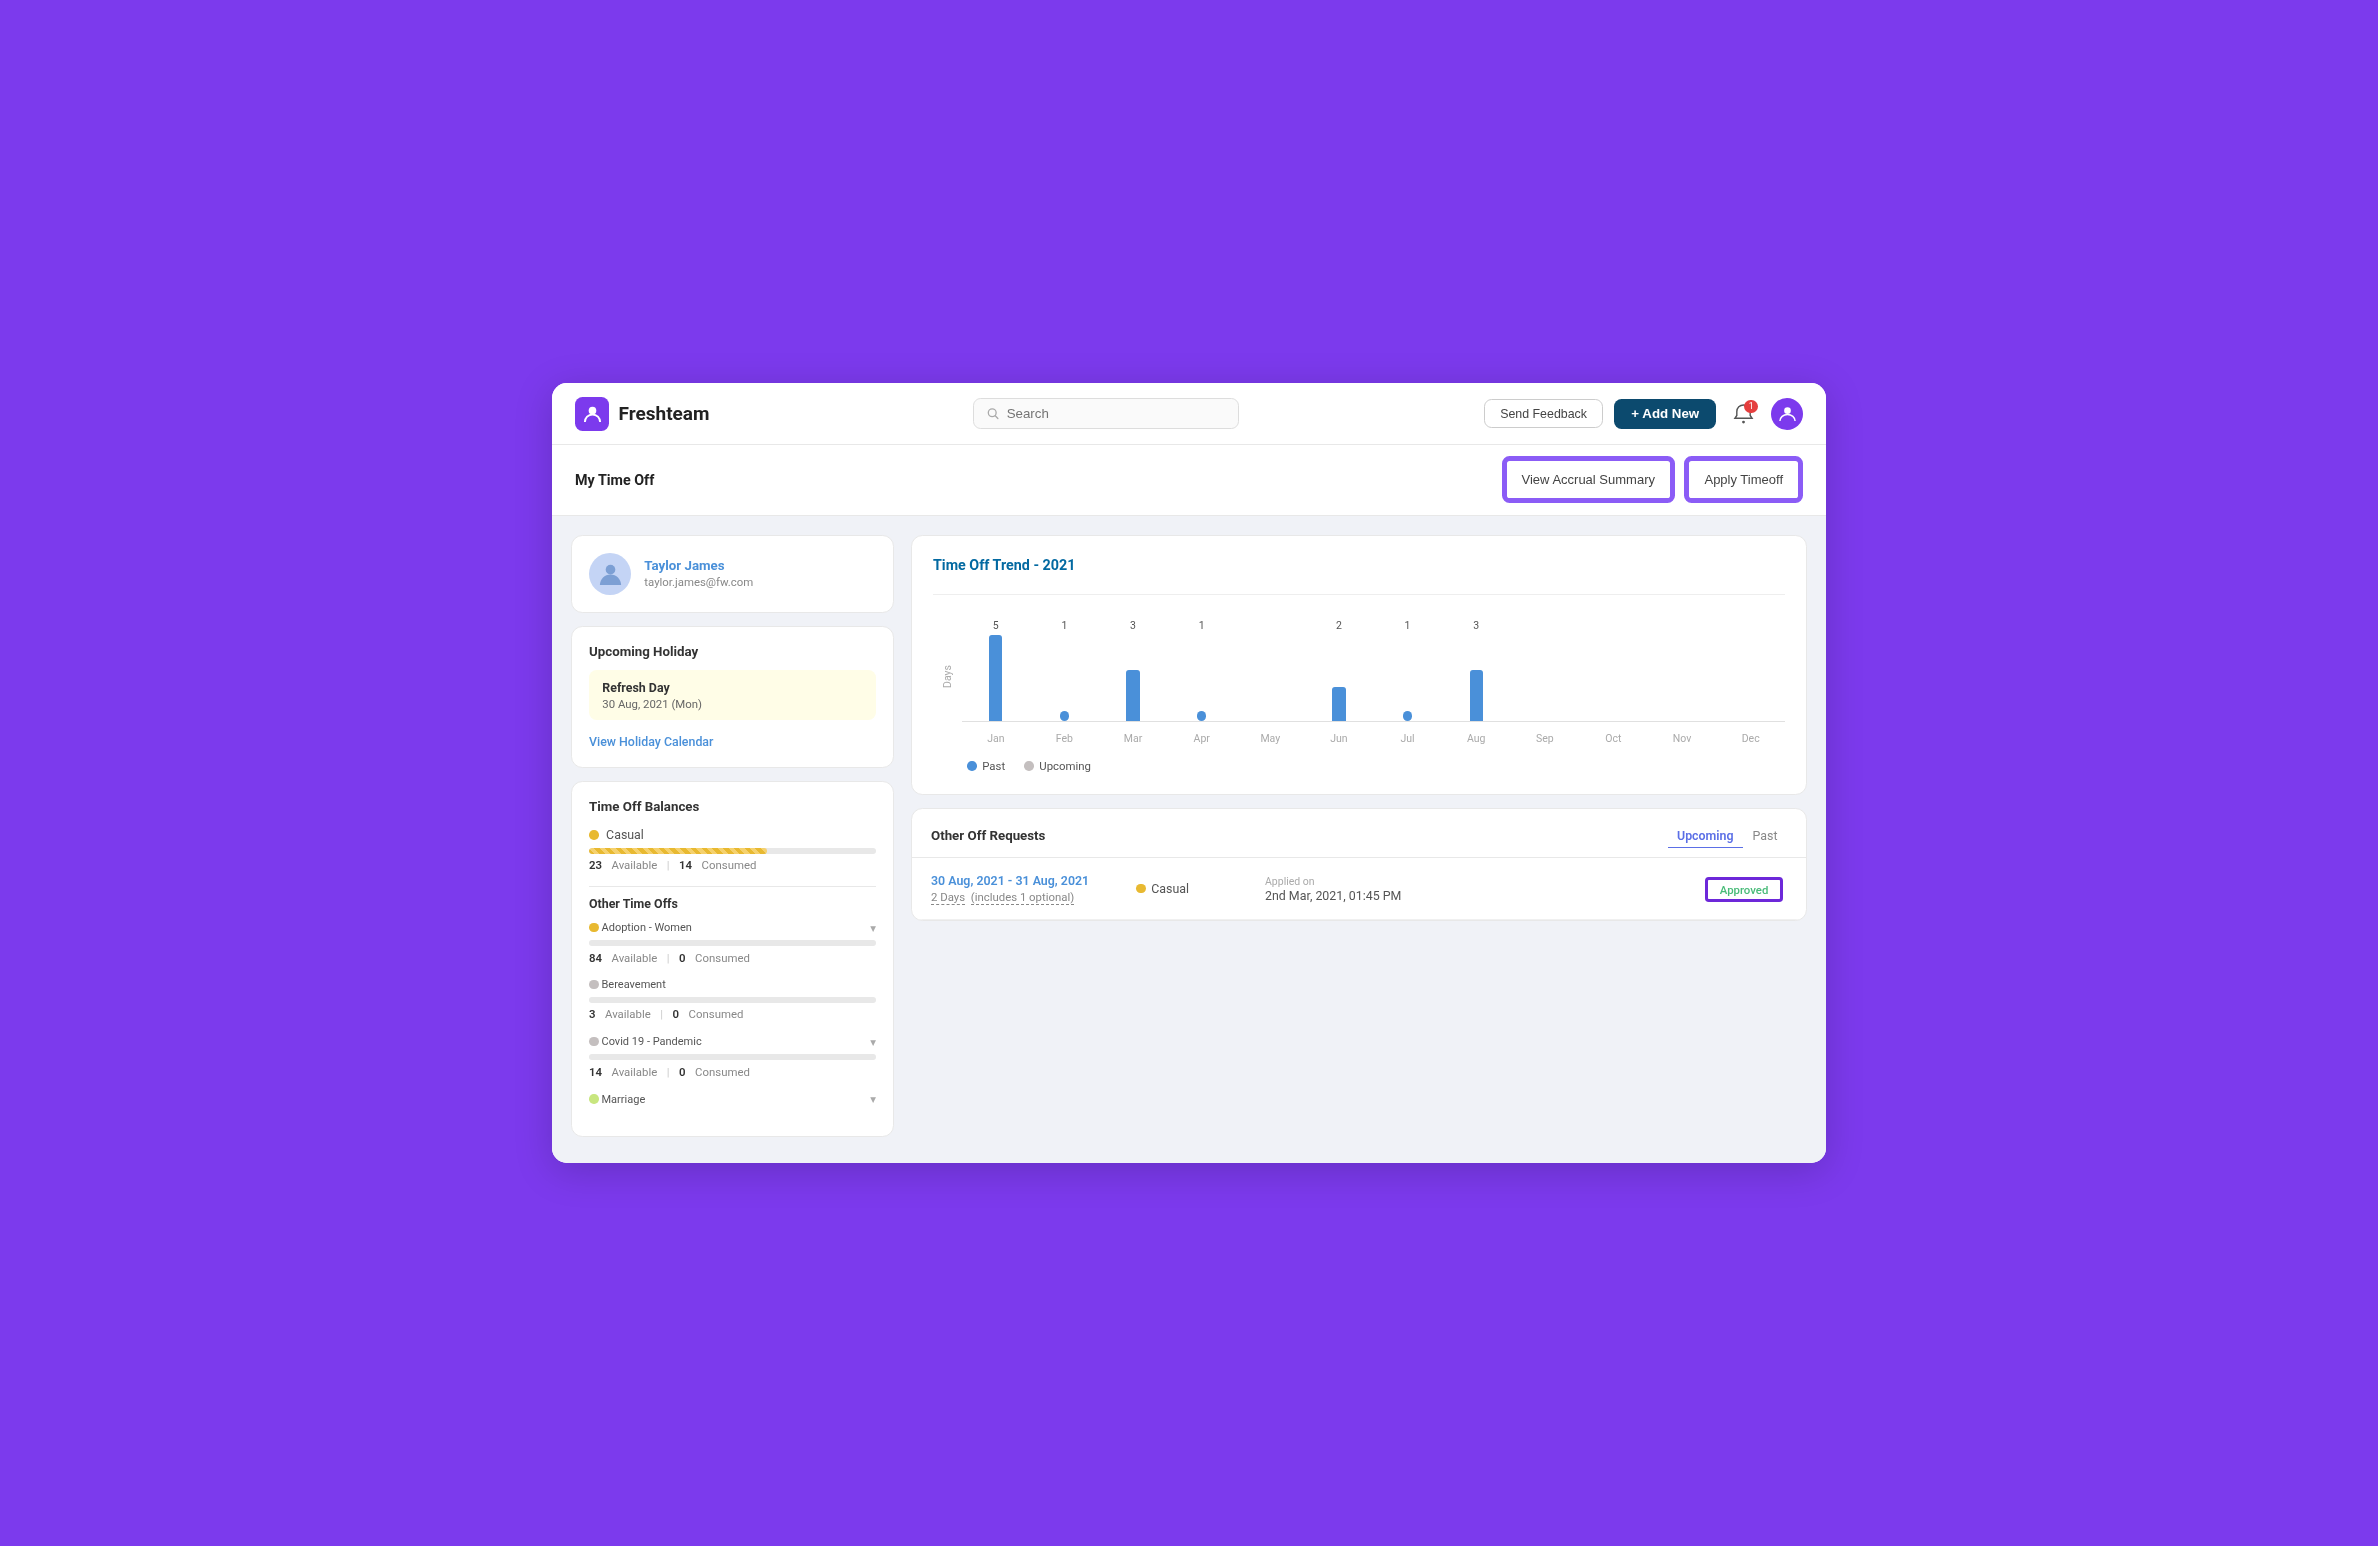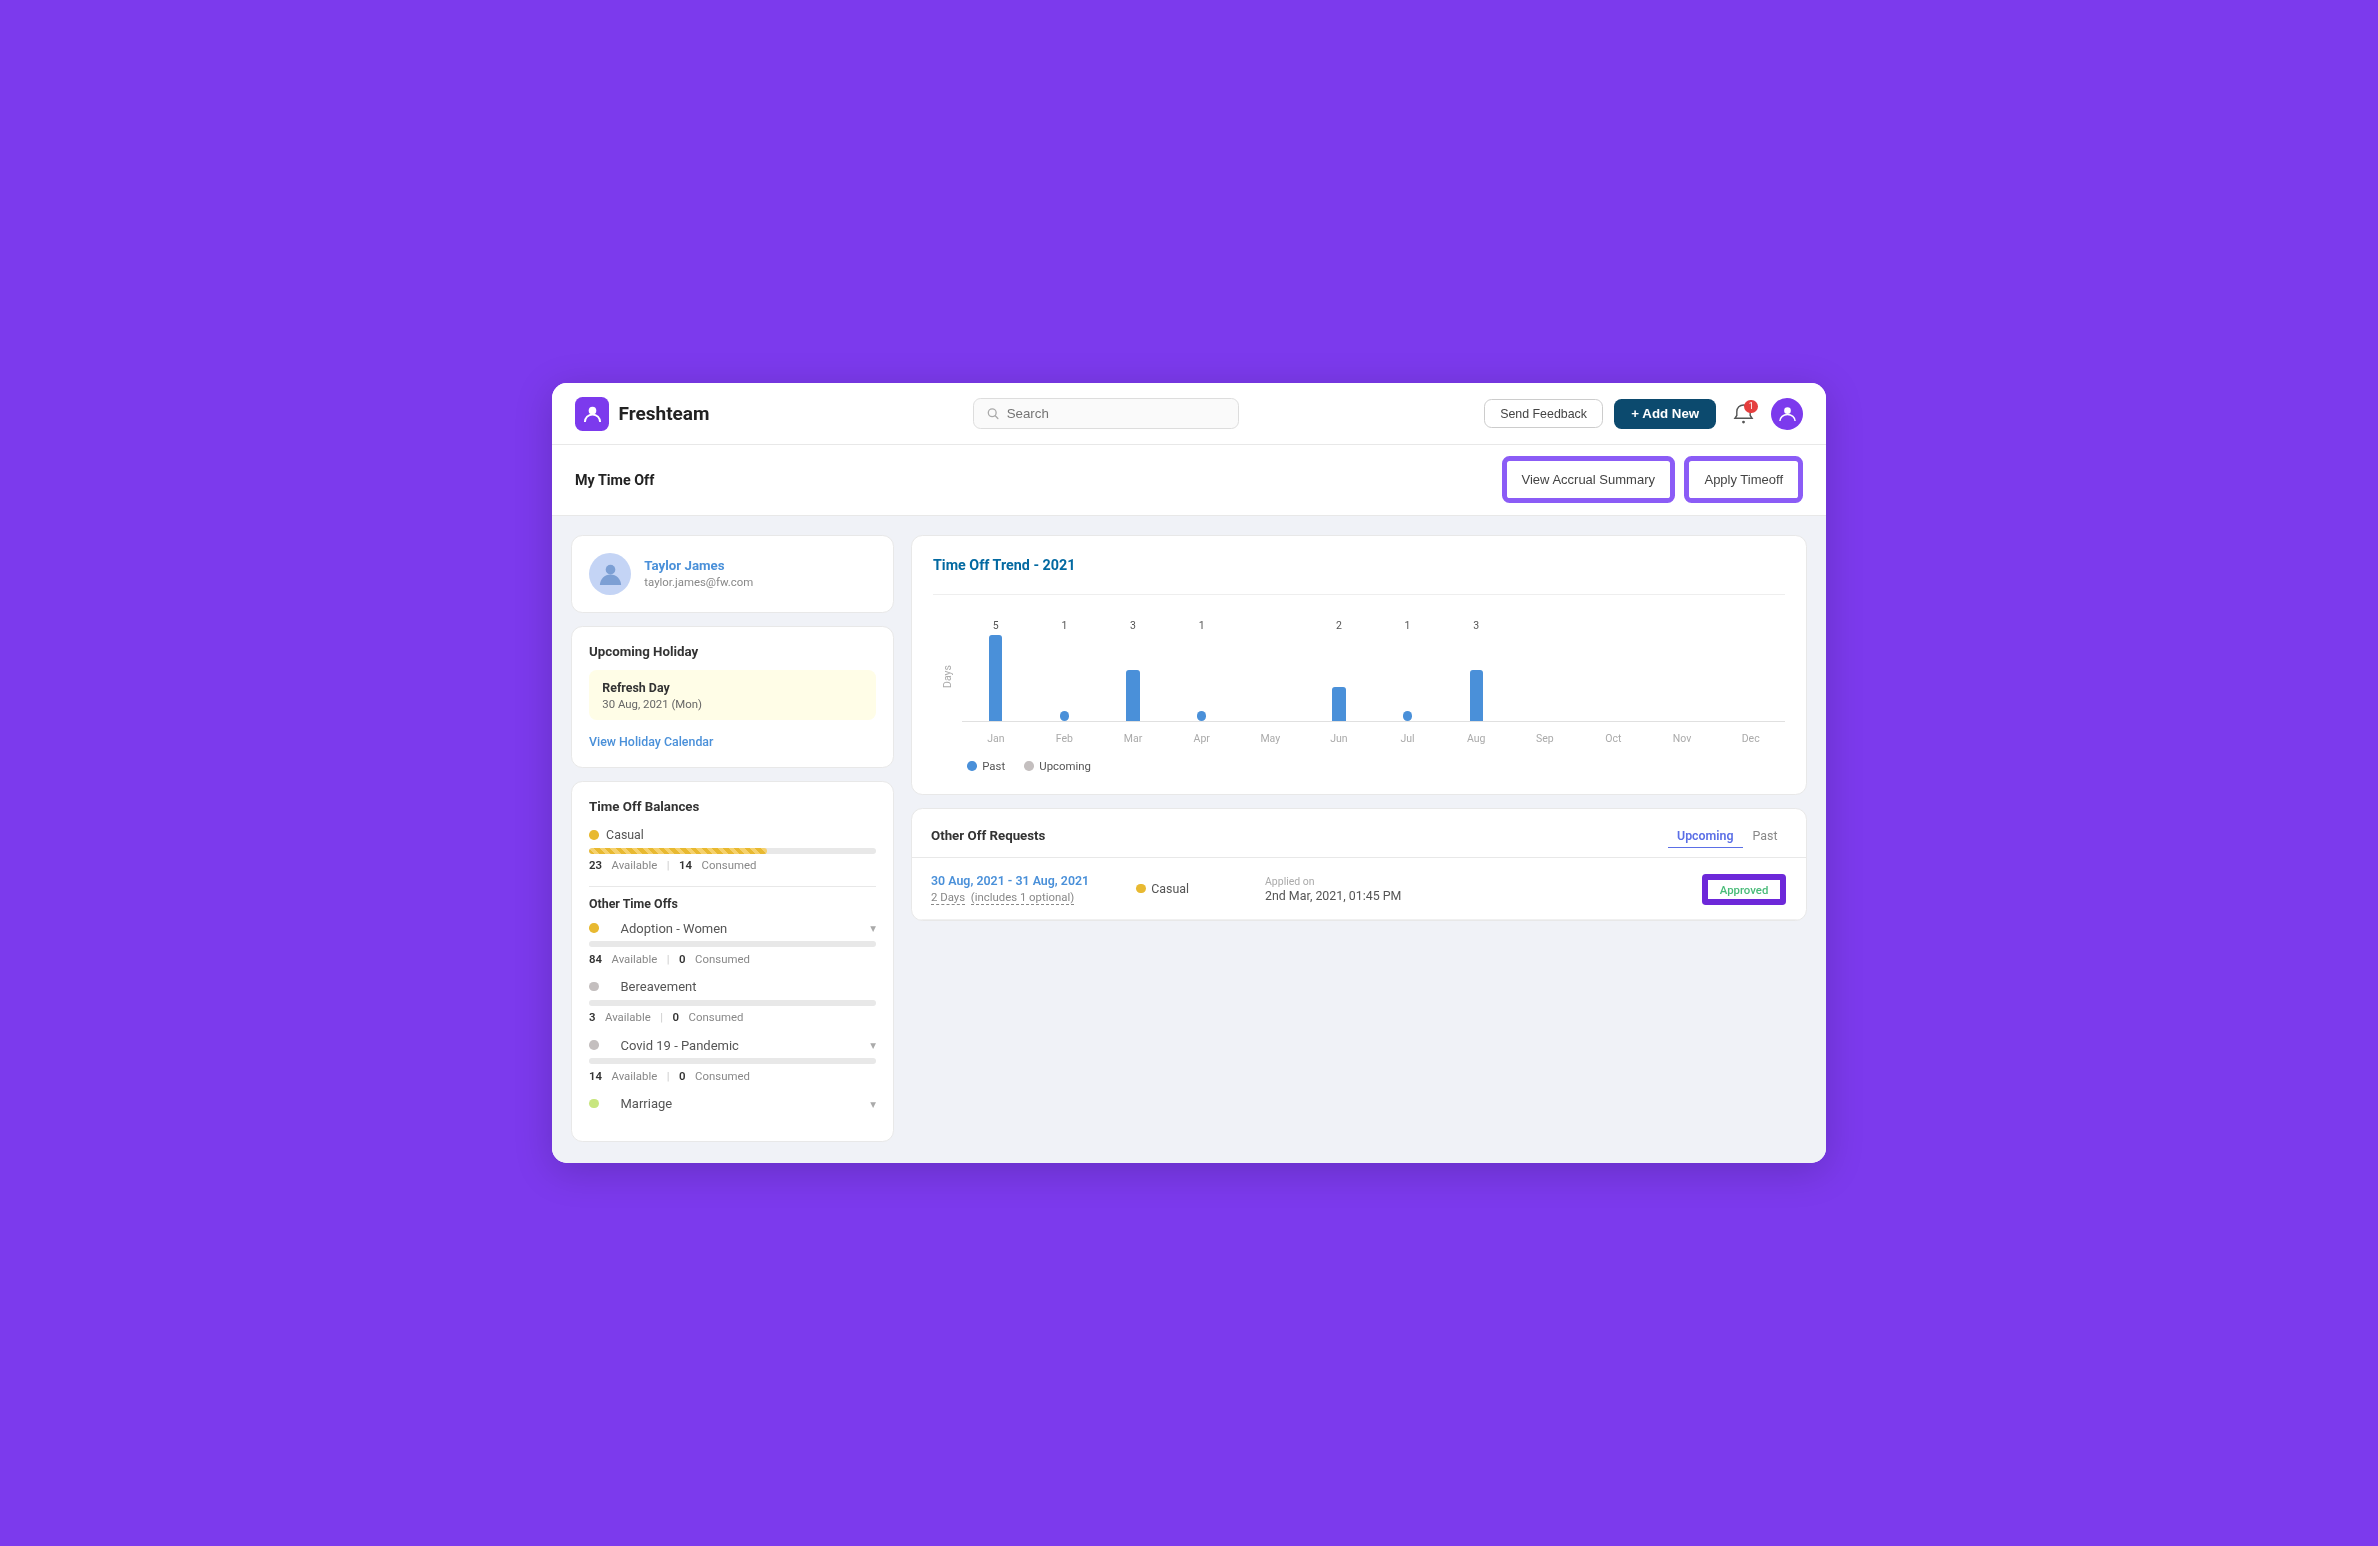--- a/index.html
+++ b/index.html
@@ -225,22 +225,22 @@
       font-size: 12.4px; font-weight: 700; color: #333; margin-bottom: 9.5px;
     }
     .other-off-item {
       margin-bottom: 13.3px;
     }
     .other-off-header {
       display: flex; align-items: center; justify-content: space-between;
       margin-bottom: 5.7px;
     }
     .other-off-label {
-      display: flex; align-items: center; gap: 22px;
-      font-size: 13px; color: #555;
+      display: flex; align-items: center; gap: 3px;
+      font-size: 11px; color: #555;
     }
     .chevron-icon {
       color: #aaa; font-size: 11.4px; cursor: pointer;
     }
     
     .right-panel {
       flex: 1;
       display: flex;
       flex-direction: column;
       gap: 13.3px;
@@ -353,21 +353,21 @@
       font-size: 10.5px; color: #aaa;
     }
     .req-applied-date {
       font-size: 12.4px; color: #555;
     }
     .req-status {
       min-width: 86px;
       text-align: center;
     }
     .badge-approved {
-      border: 6px solid #6d28d9;
+      border: 3px solid #6d28d9;
       color: #48bb78;
       font-size: 11.4px;
       padding: 2.9px 11.4px;
       border-radius: 3.8px;
       font-weight: 500;
     }
     .hatch-fill {
       background: repeating-linear-gradient(
         45deg,
         #e8b931 0px,

